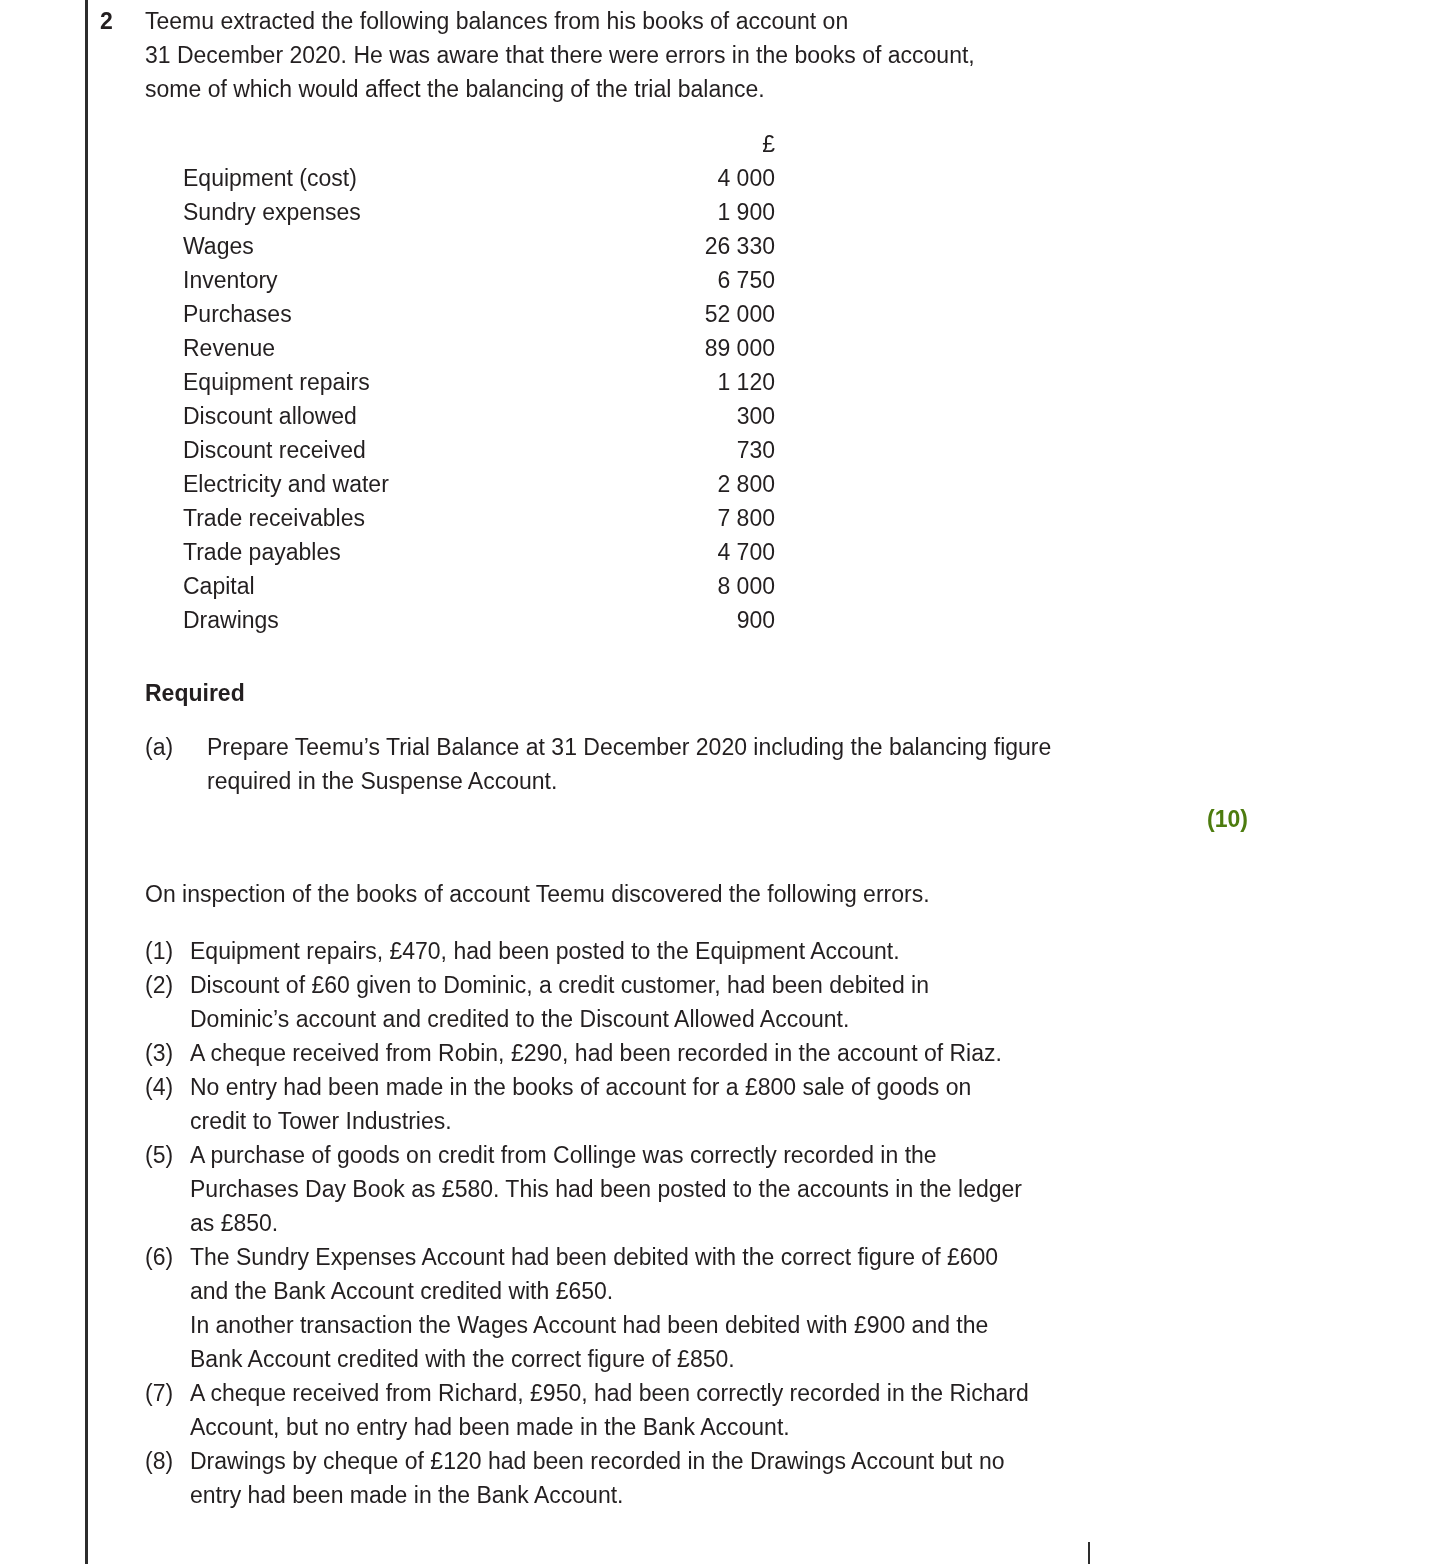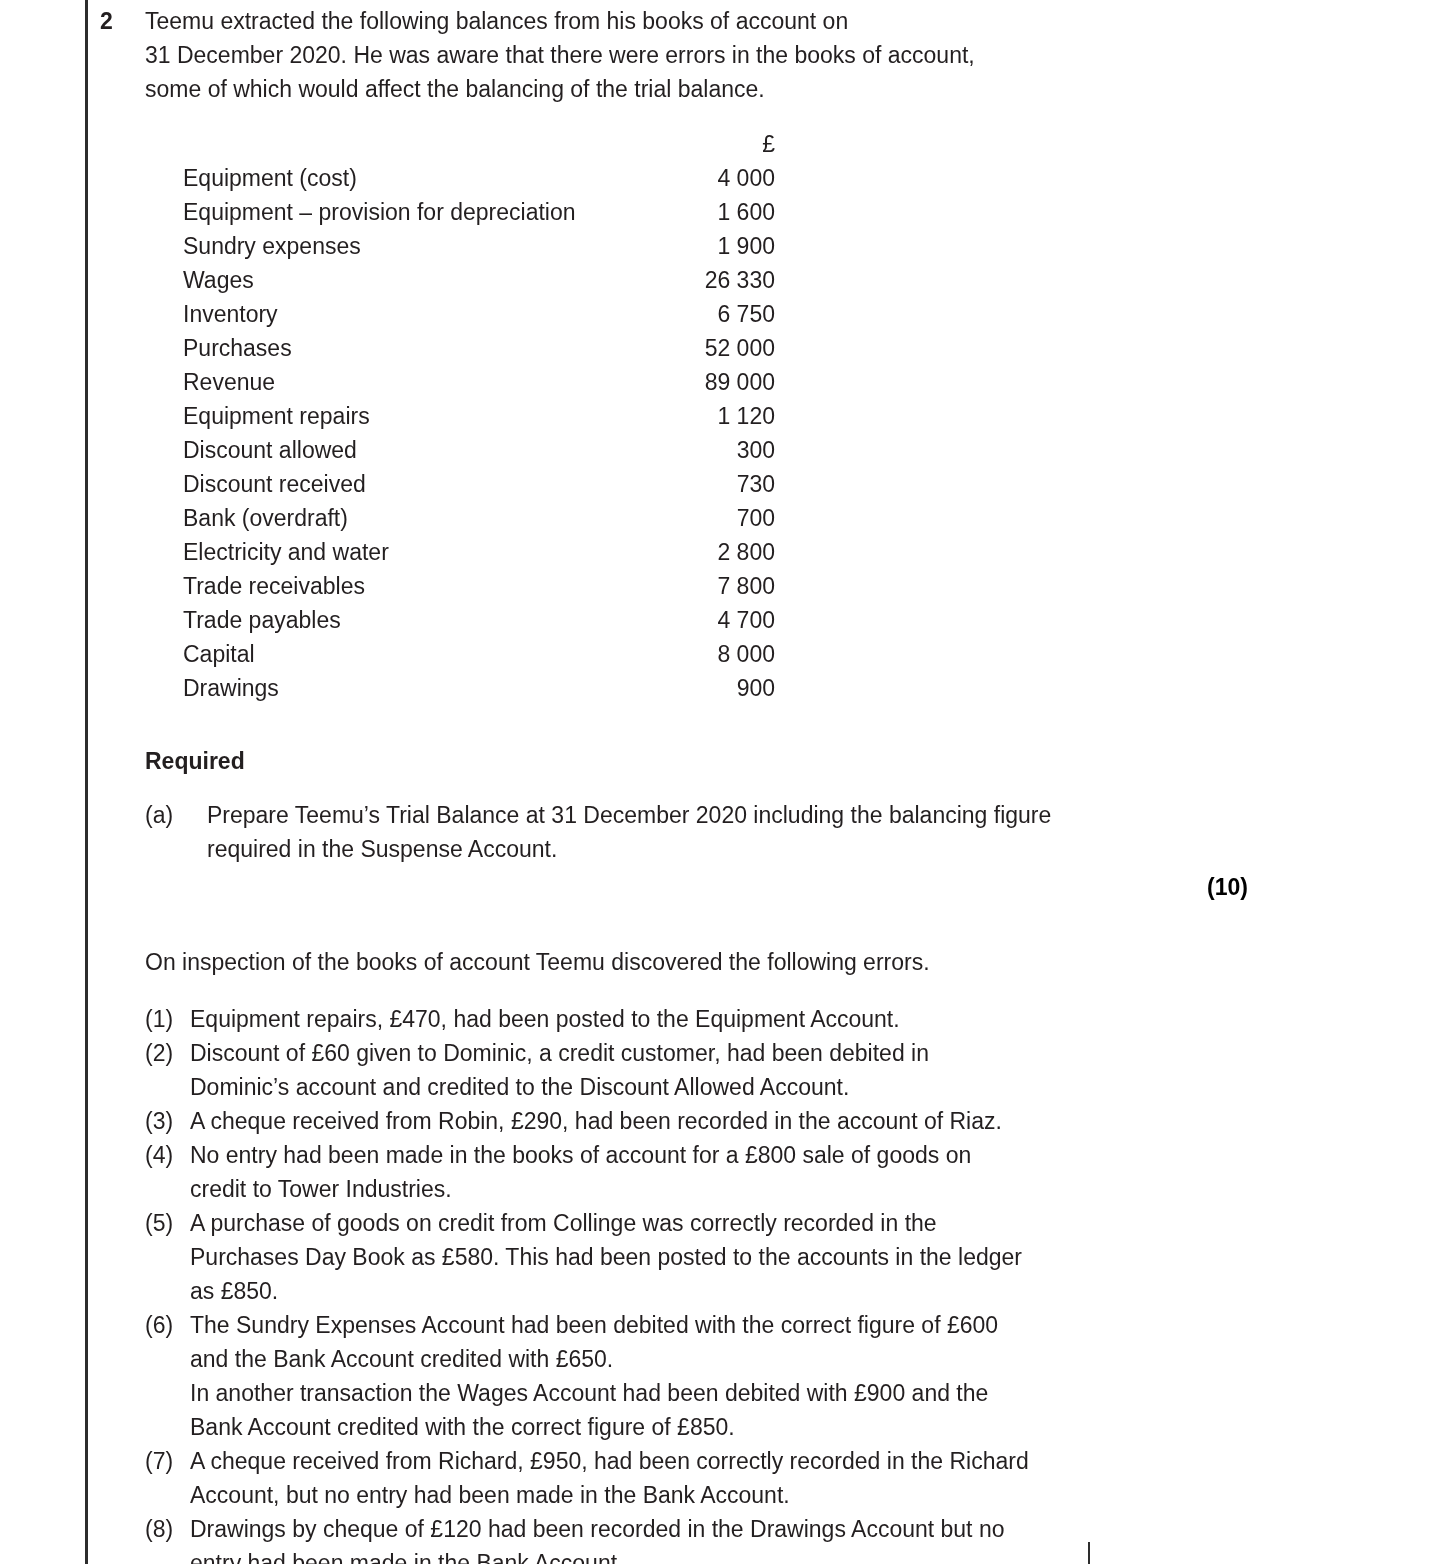--- a/index.html
+++ b/index.html
@@ -56,21 +56,21 @@
     margin-top: 39px;
   }
   .part-row { display: flex; margin-top: 20px; }
   .part-label { flex: 0 0 45px; }
   .part-text { flex: 1; max-width: 1005px; margin-left: 17px; }
   .marks-row {
     margin-top: 4px;
     text-align: right;
     padding-right: 22px;
     font-weight: bold;
-    color: #000000;
+    color: #4d7c0f;
   }
   .inspection { margin-top: 41px; }
   .errors { margin-top: 23px; }
   .item { display: flex; }
   .item-num { flex: 0 0 45px; }
   .item-text { flex: 1; max-width: 1010px; }
 </style>
 </head>
 <body>
 
@@ -91,24 +91,20 @@
       <div class="bal-row">
         <span class="bal-label"></span>
         <span class="bal-amount pound">£</span>
       </div>
 
       <div class="bal-row">
         <span class="bal-label">Equipment (cost)</span>
         <span class="bal-amount">4 000</span>
       </div>
       <div class="bal-row">
-        <span class="bal-label">Equipment – provision for depreciation</span>
-        <span class="bal-amount">1 600</span>
-      </div>
-      <div class="bal-row">
         <span class="bal-label">Sundry expenses</span>
         <span class="bal-amount">1 900</span>
       </div>
       <div class="bal-row">
         <span class="bal-label">Wages</span>
         <span class="bal-amount">26 330</span>
       </div>
       <div class="bal-row">
         <span class="bal-label">Inventory</span>
         <span class="bal-amount">6 750</span>
@@ -125,24 +121,20 @@
         <span class="bal-label">Equipment repairs</span>
         <span class="bal-amount">1 120</span>
       </div>
       <div class="bal-row">
         <span class="bal-label">Discount allowed</span>
         <span class="bal-amount">300</span>
       </div>
       <div class="bal-row">
         <span class="bal-label">Discount received</span>
         <span class="bal-amount">730</span>
-      </div>
-      <div class="bal-row">
-        <span class="bal-label">Bank (overdraft)</span>
-        <span class="bal-amount">700</span>
       </div>
       <div class="bal-row">
         <span class="bal-label">Electricity and water</span>
         <span class="bal-amount">2 800</span>
       </div>
       <div class="bal-row">
         <span class="bal-label">Trade receivables</span>
         <span class="bal-amount">7 800</span>
       </div>
       <div class="bal-row">

